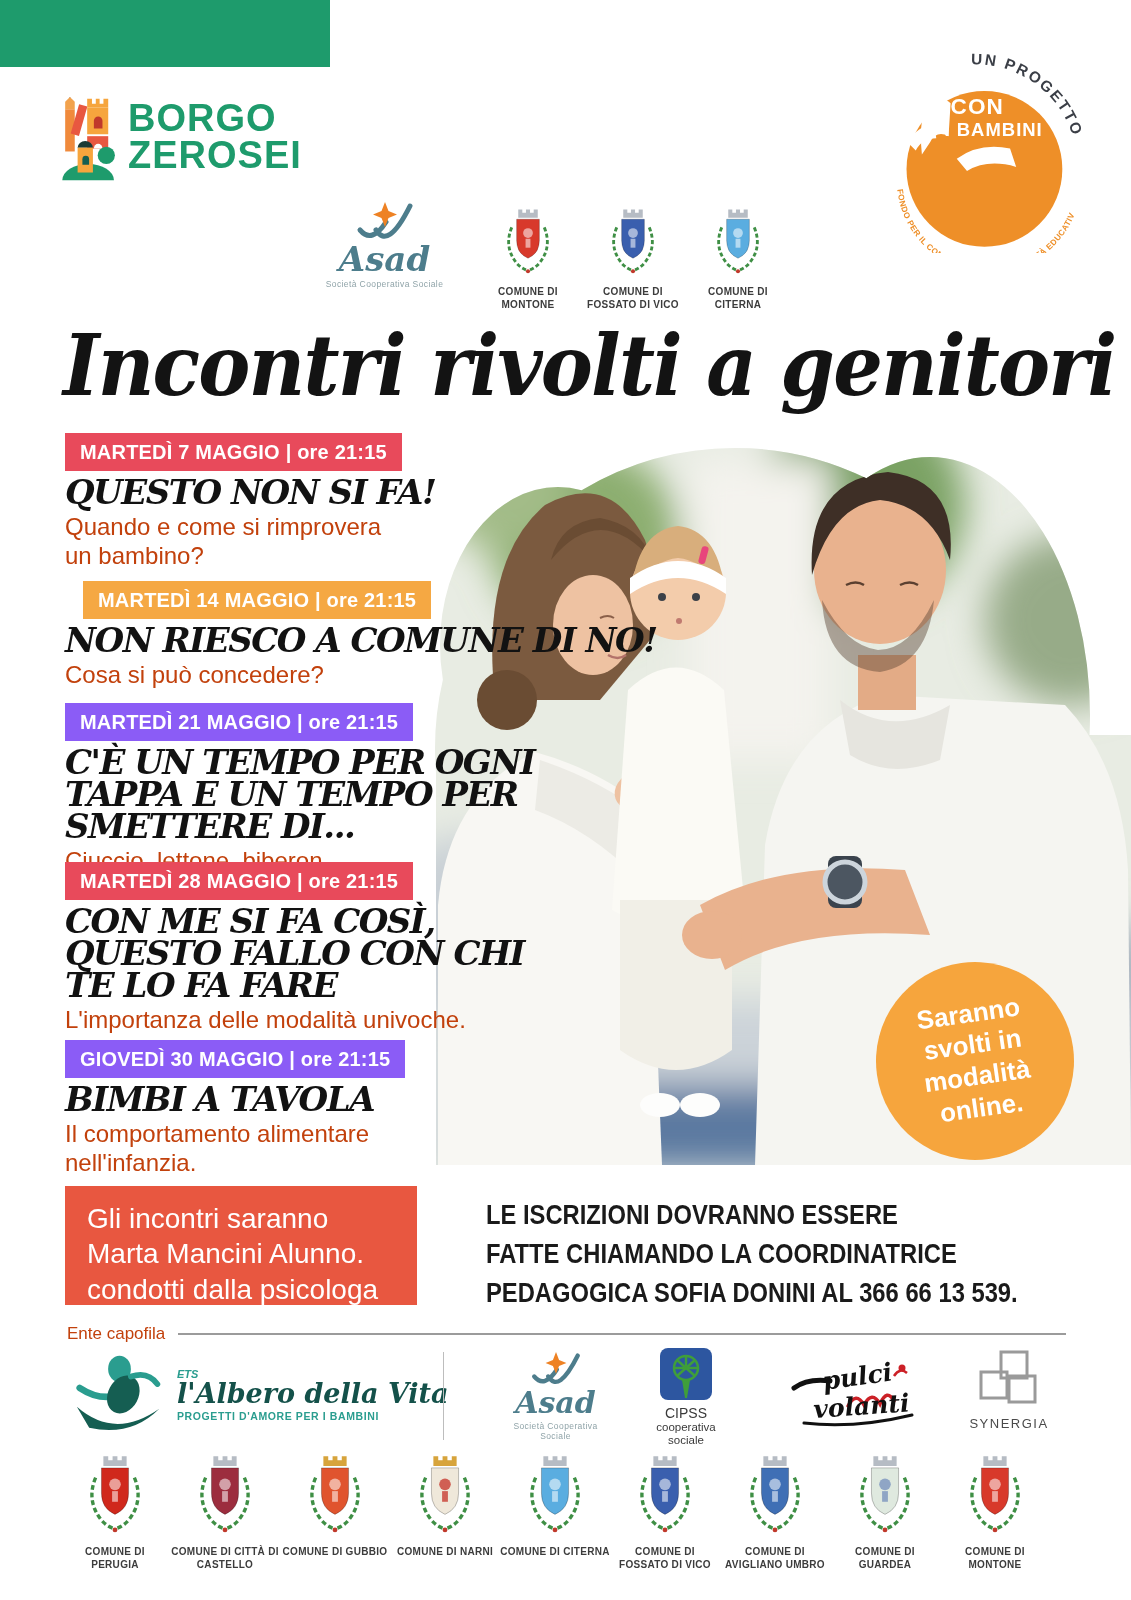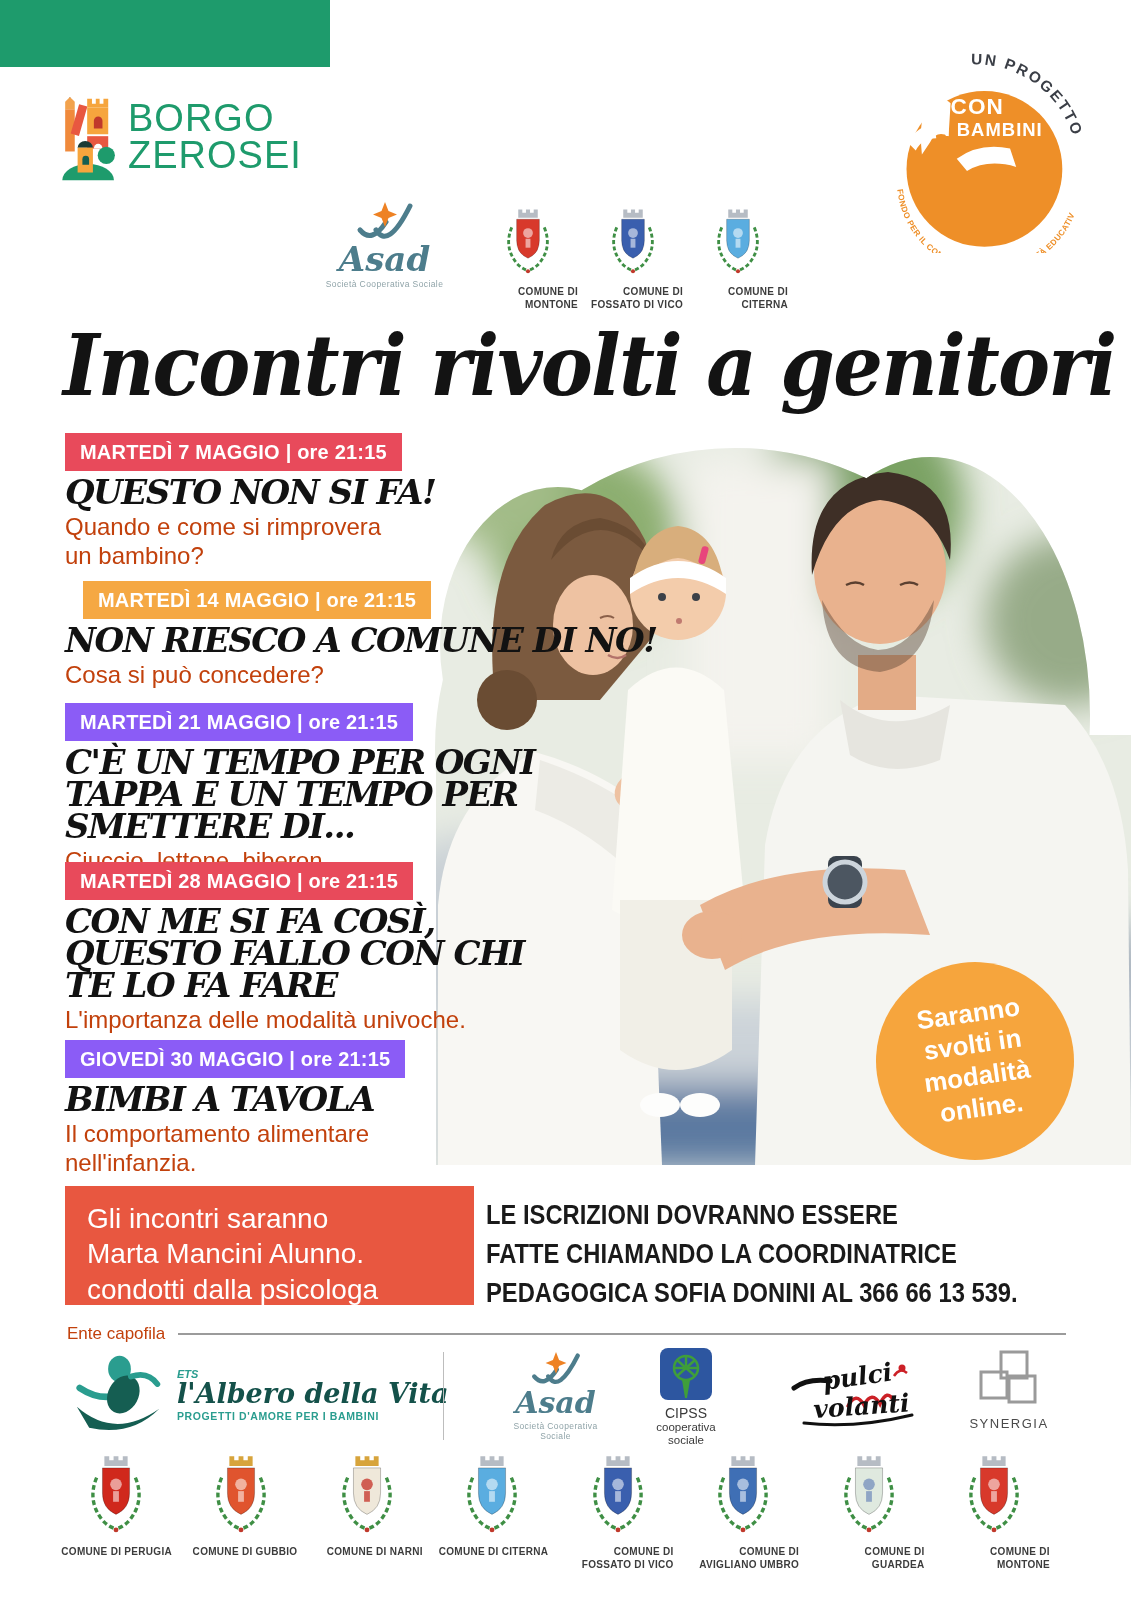--- a/index.html
+++ b/index.html
@@ -3,31 +3,31 @@
 <meta charset="utf-8">
 <style>
   html,body{margin:0;padding:0;background:#ffffff;}
   .poster{position:relative;width:1131px;height:1600px;background:#fff;overflow:hidden;
           font-family:"Liberation Sans",sans-serif;color:#141414;}
 
   
   .green-bar{position:absolute;left:0;top:0;width:330px;height:67px;background:#1e9b6c;}
   .brand{position:absolute;left:62px;top:96px;display:flex;align-items:flex-start;}
   .brand-icon{width:58px;height:88px;margin-right:8px;}
-  .brand-word{font-weight:400;color:#1e9b6c;font-size:38px;line-height:0.98;letter-spacing:1px;margin-top:4px;}
+  .brand-word{font-weight:700;color:#1e9b6c;font-size:38px;line-height:0.98;letter-spacing:1px;margin-top:4px;}
 
   .badge{position:absolute;left:885px;top:48px;width:205px;height:205px;}
 
   .top-partners{position:absolute;left:0;top:0;width:100%;}
   .asad-top{position:absolute;left:322px;top:200px;width:125px;text-align:center;}
   .asad-name{font-family:"DejaVu Serif",serif;font-style:italic;font-weight:700;color:#4d7d8c;font-size:34px;line-height:1;margin-top:-14px;}
   .asad-cap{font-size:8.5px;color:#8fa3a8;letter-spacing:0.4px;margin-top:3px;}
   .crest{text-align:center;}
   .crest-top{position:absolute;top:206px;width:100px;}
-  .crest-label{font-size:10px;font-weight:700;color:#3c3c3c;letter-spacing:0.3px;line-height:1.3;margin-top:3px;text-align:right;}
+  .crest-label{font-size:10px;font-weight:700;color:#3c3c3c;letter-spacing:0.3px;line-height:1.3;margin-top:3px;}
 
   
   .main-title{position:absolute;left:63px;top:316px;margin:0;z-index:2;
     font-family:"DejaVu Serif",serif;font-style:italic;font-weight:700;
     font-size:84px;letter-spacing:-2px;color:#131313;white-space:nowrap;
     transform:scaleX(0.93);transform-origin:left top;}
 
   
   .photo{position:absolute;left:430px;top:440px;width:701px;height:725px;z-index:0;}
 
@@ -42,21 +42,21 @@
   .event-sub{margin:2px 0 0 0;font-size:24px;line-height:1.2;color:#c2410c;}
   .indent18{margin-left:18px;}
 
   
   .online-circle{position:absolute;left:876px;top:962px;width:198px;height:198px;border-radius:50%;
     background:#f6a53d;z-index:3;display:flex;align-items:center;justify-content:center;
     transform:rotate(-8deg);text-align:center;}
   .online-circle .txt{color:#fff;font-size:26px;font-weight:700;line-height:1.22;}
 
   
-  .conductor-box{position:absolute;left:65px;top:1186px;width:409px;height:119px;background:#e85740;
+  .conductor-box{position:absolute;left:65px;top:1186px;width:352px;height:119px;background:#e85740;
     box-sizing:border-box;padding:15px 22px;z-index:2;}
   .conductor-box .txt{color:#fff;font-size:28px;line-height:1.26;font-weight:400;}
   .registration{position:absolute;left:486px;top:1196px;width:640px;z-index:2;
     font-weight:700;font-size:27px;line-height:1.44;color:#1a1a1a;
     transform:scaleX(0.88);transform-origin:left top;}
   .registration div{white-space:nowrap;}
 
   
   .lead-label{position:absolute;left:67px;top:1324px;font-size:17px;color:#c2410c;}
   .lead-line{position:absolute;left:178px;top:1333px;width:888px;height:2px;background:#9b9b9b;}
@@ -413,20 +413,34 @@
         <path d="M18,16 H46 V42 Q46,58 32,64 Q18,58 18,42 Z" stroke="rgba(0,0,0,0.25)" stroke-width="1" fill="#d0281c"></path>
         <circle cx="32" cy="33" r="6" fill="rgba(255,255,255,0.55)"></circle>
           <rect x="29" y="40" width="6" height="11" fill="rgba(255,255,255,0.55)"></rect>
         <path d="M12,26 Q2,50 18,70 Q24,77 32,79" fill="none" stroke="#3f8f45" stroke-width="3.5" stroke-dasharray="5 3"></path>
         <path d="M52,26 Q62,50 46,70 Q40,77 32,79" fill="none" stroke="#3f8f45" stroke-width="3.5" stroke-dasharray="5 3"></path>
         <circle cx="32" cy="80" r="2.5" fill="#c0392b"></circle>
       </svg>
       <div class="crest-label">COMUNE DI PERUGIA</div>
     </div>
 
+    <div class="crest crest-item">
+      <svg width="62" height="86" viewBox="0 0 64 88">
+        <g fill="#b6bcc4">
+            <path d="M20,14 v-10 h5 v4 h4.5 v-4 h5 v4 h4.5 v-4 h5 v10 z"></path>
+          </g>
+        <path d="M18,16 H46 V42 Q46,58 32,64 Q18,58 18,42 Z" stroke="rgba(0,0,0,0.25)" stroke-width="1" fill="#9c2d3e"></path>
+        <circle cx="32" cy="33" r="6" fill="rgba(255,255,255,0.55)"></circle>
+          <rect x="29" y="40" width="6" height="11" fill="rgba(255,255,255,0.55)"></rect>
+        <path d="M12,26 Q2,50 18,70 Q24,77 32,79" fill="none" stroke="#3f8f45" stroke-width="3.5" stroke-dasharray="5 3"></path>
+        <path d="M52,26 Q62,50 46,70 Q40,77 32,79" fill="none" stroke="#3f8f45" stroke-width="3.5" stroke-dasharray="5 3"></path>
+        <circle cx="32" cy="80" r="2.5" fill="#c0392b"></circle>
+      </svg>
+      <div class="crest-label">COMUNE DI CITTÀ DI CASTELLO</div>
+    </div>
 
     <div class="crest crest-item">
       <svg width="62" height="86" viewBox="0 0 64 88">
         <g fill="#d7a43c">
             <path d="M20,14 v-10 h5 v4 h4.5 v-4 h5 v4 h4.5 v-4 h5 v10 z"></path>
           </g>
         <path d="M18,16 H46 V42 Q46,58 32,64 Q18,58 18,42 Z" stroke="rgba(0,0,0,0.25)" stroke-width="1" fill="#e0542e"></path>
         <circle cx="32" cy="33" r="6" fill="rgba(255,255,255,0.55)"></circle>
           <rect x="29" y="40" width="6" height="11" fill="rgba(255,255,255,0.55)"></rect>
         <path d="M12,26 Q2,50 18,70 Q24,77 32,79" fill="none" stroke="#3f8f45" stroke-width="3.5" stroke-dasharray="5 3"></path>

